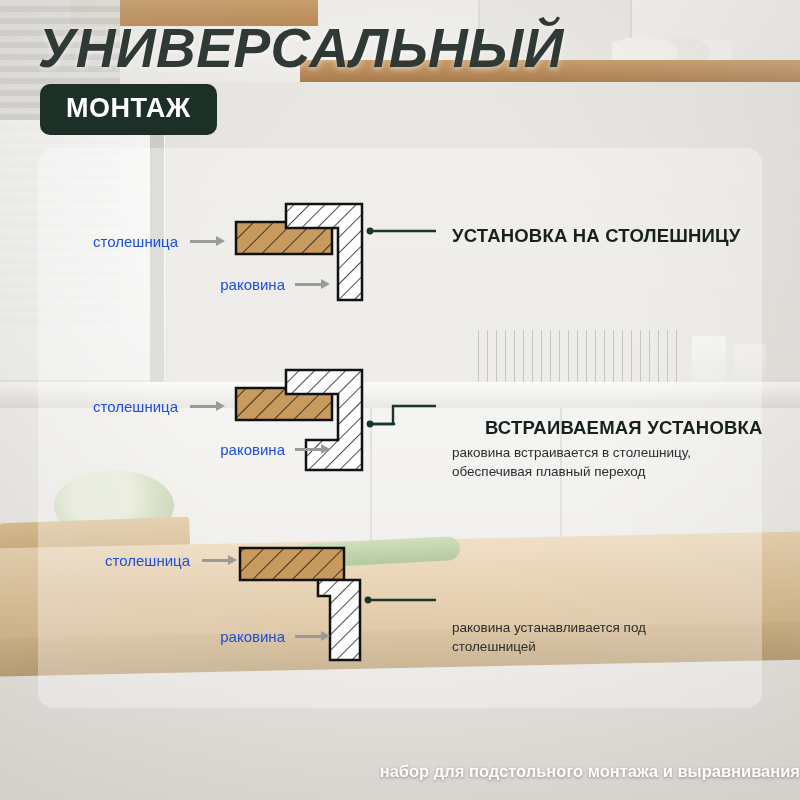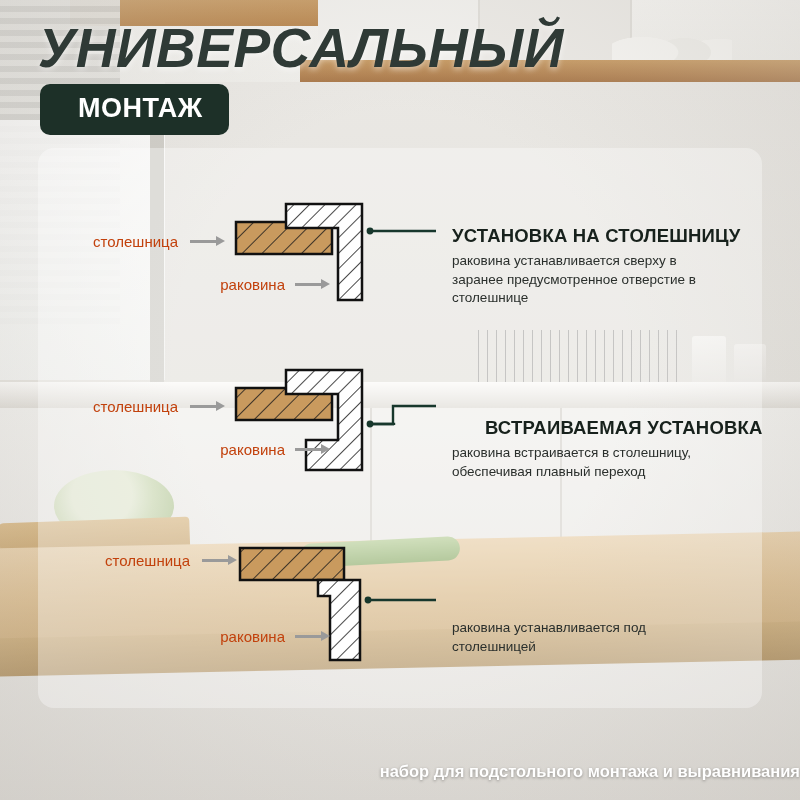--- a/index.html
+++ b/index.html
@@ -168,37 +168,37 @@
     font-style: italic;
   }
   .badge {
     position: absolute;
     left: 40px; top: 84px;
     background: #1d3028;
     color: #ffffff;
     font-size: 27px;
     font-weight: bold;
     letter-spacing: .5px;
-    padding: 9px 26px 11px 38px;
+    padding: 9px 26px 11px 26px;
     border-radius: 10px;
   }
 
   
   .panel {
     position: absolute;
     left: 38px; top: 148px;
     width: 724px; height: 560px;
     background: rgba(255,255,255,.34);
     border-radius: 16px;
   }
 
   .label-left {
     position: absolute;
     font-size: 15px;
-    color: #c2410c;
+    color: #1d4ed8;
     white-space: nowrap;
     text-align: right;
   }
   .arrow {
     position: absolute;
     height: 10px;
   }
   .arrow .shaft {
     position: absolute;
     left: 0; top: 4px;
@@ -335,21 +335,20 @@
     <g>
       <path d="M318 580 H360 V660 H330 V596 H318 Z" fill="url(#steelHatch)" stroke="#111" stroke-width="2.5" stroke-linejoin="miter"></path>
     </g>
     <g>
       <path d="M368 600 H436" stroke="#17372c" stroke-width="2.4" fill="none"></path>
       <circle cx="368" cy="600" r="3.4" fill="#17372c"></circle>
     </g>
   </svg>
 
   <div class="callout-title" style="left:452px; top:225px;">УСТАНОВКА НА СТОЛЕШНИЦУ</div>
-  <div class="callout-body" style="left:452px; top:252px;">раковина устанавливается сверху в заранее предусмотренное отверстие в столешнице</div>
 
   <div class="label-left" style="left:48px; top:398px; width:130px;">столешница</div>
   <div class="arrow" style="left:190px; top:401px; width:36px;">
     <div class="shaft"></div>
       <div class="head"></div>
   </div>
 
   <div class="label-left" style="left:170px; top:441px; width:115px;">раковина</div>
   <div class="arrow" style="left:295px; top:444px; width:36px;">
     <div class="shaft"></div>

